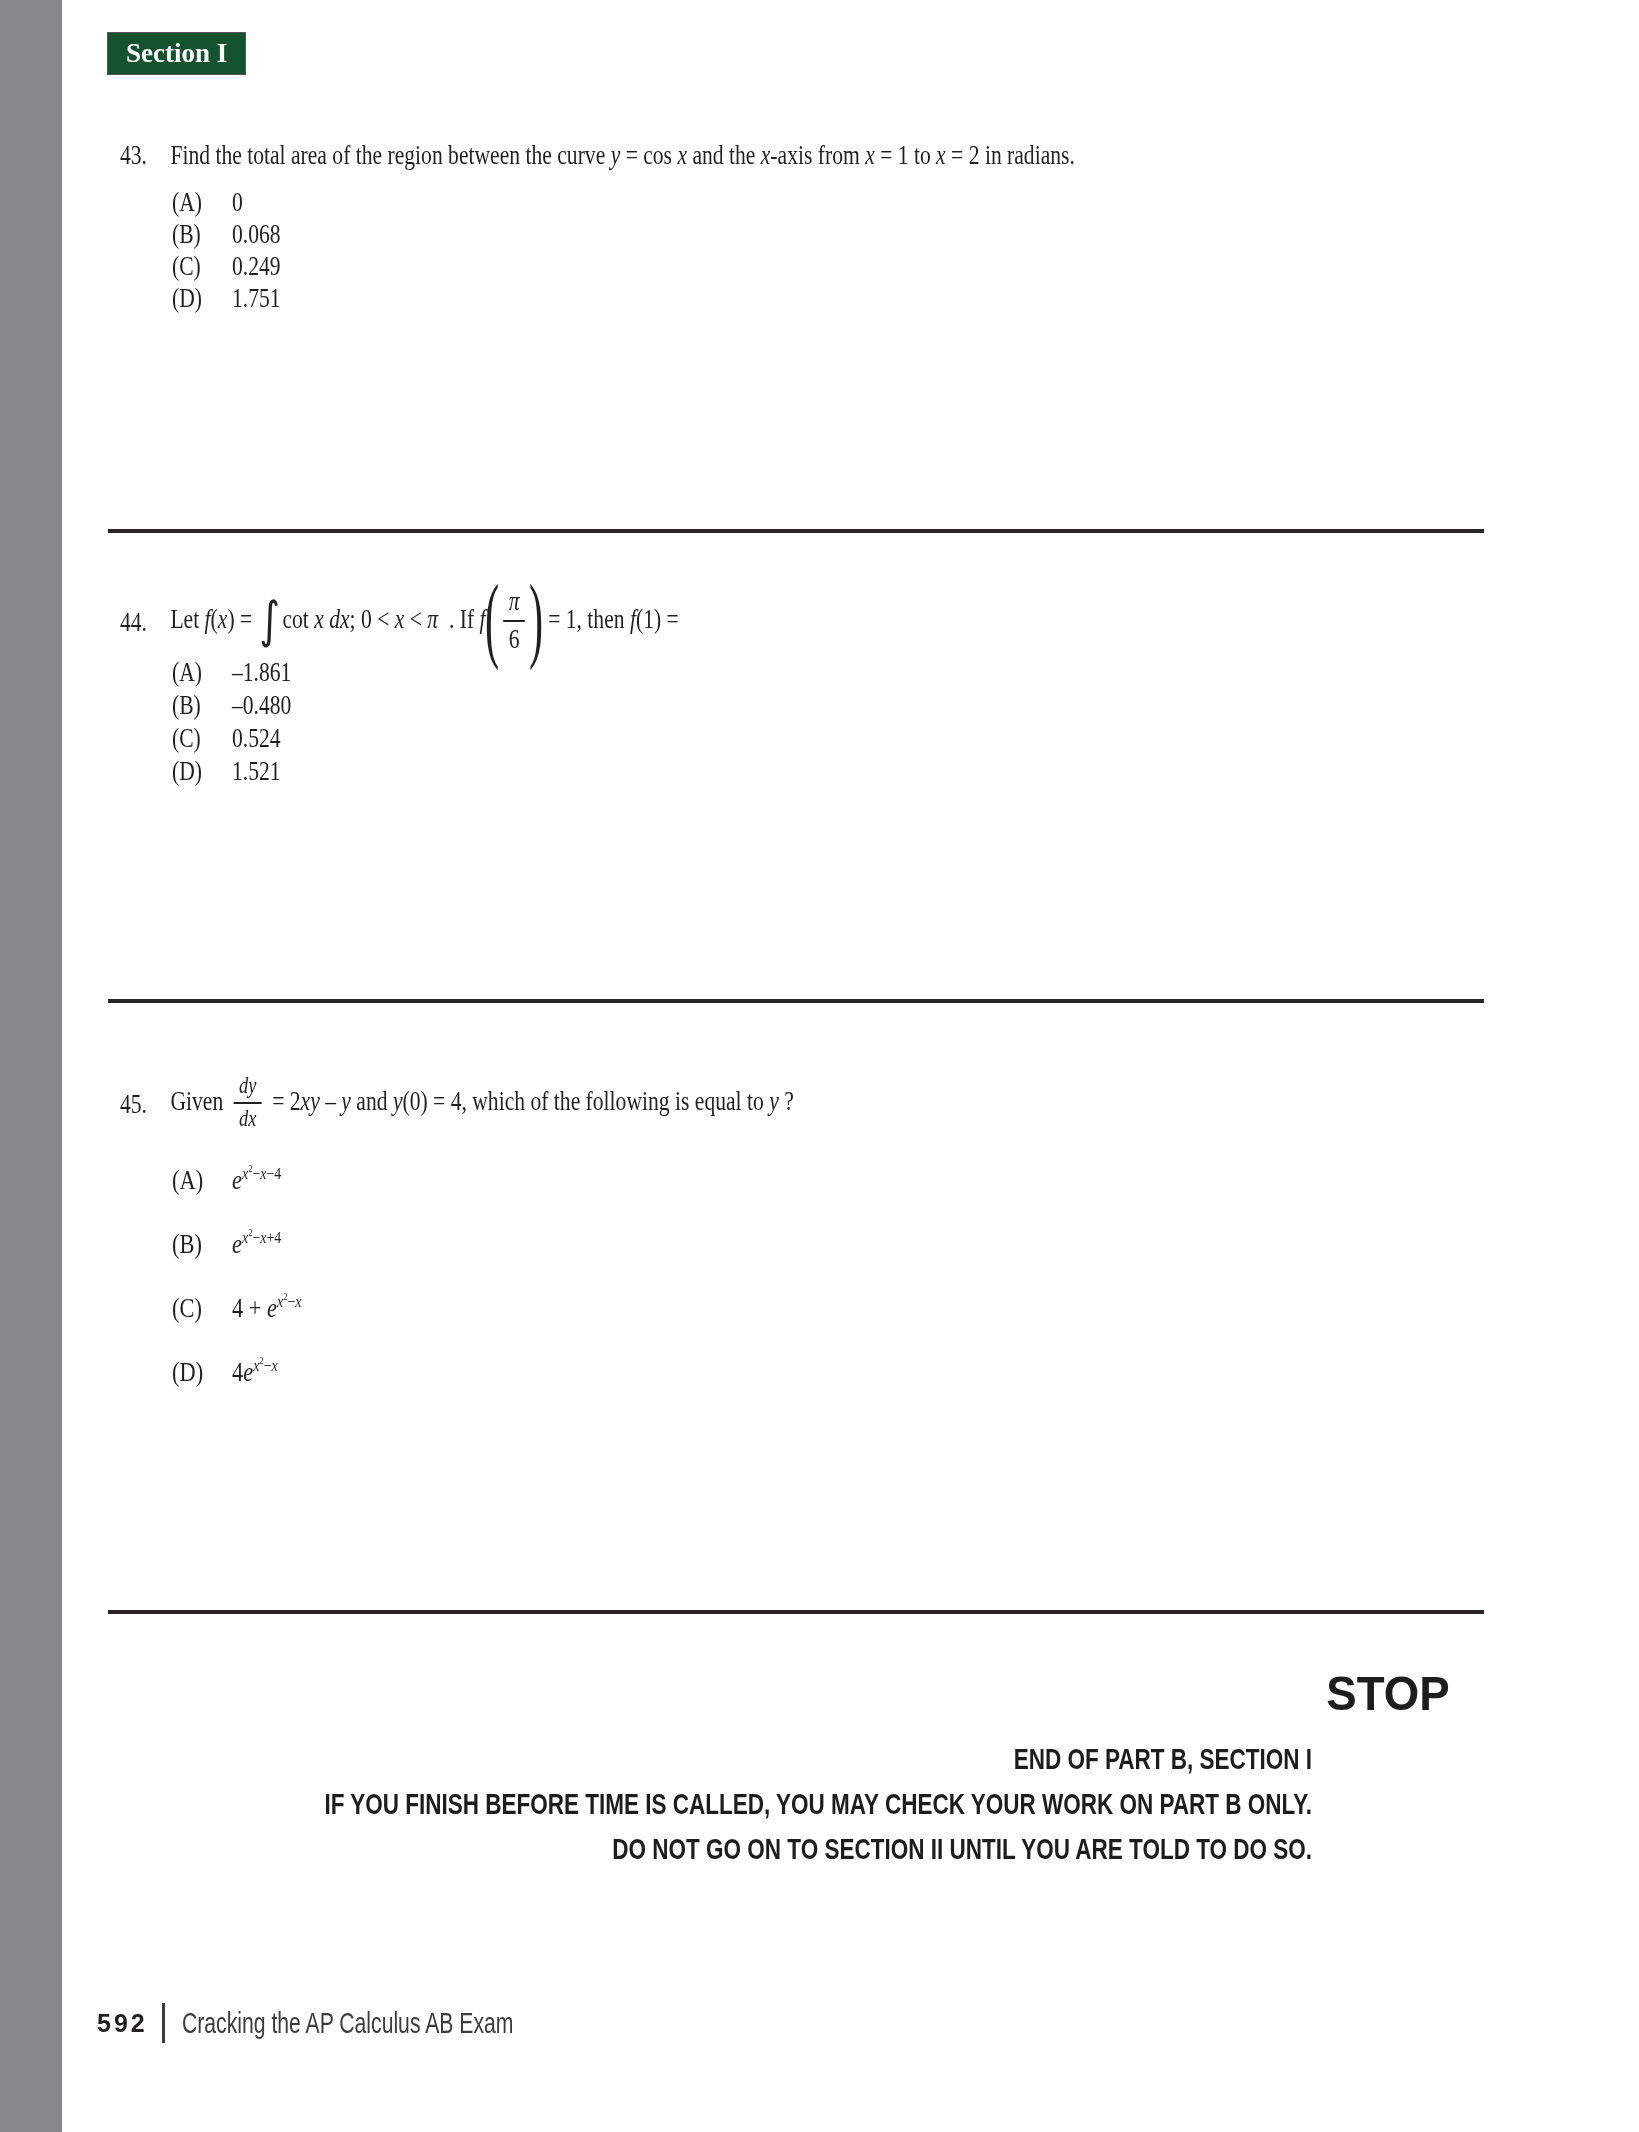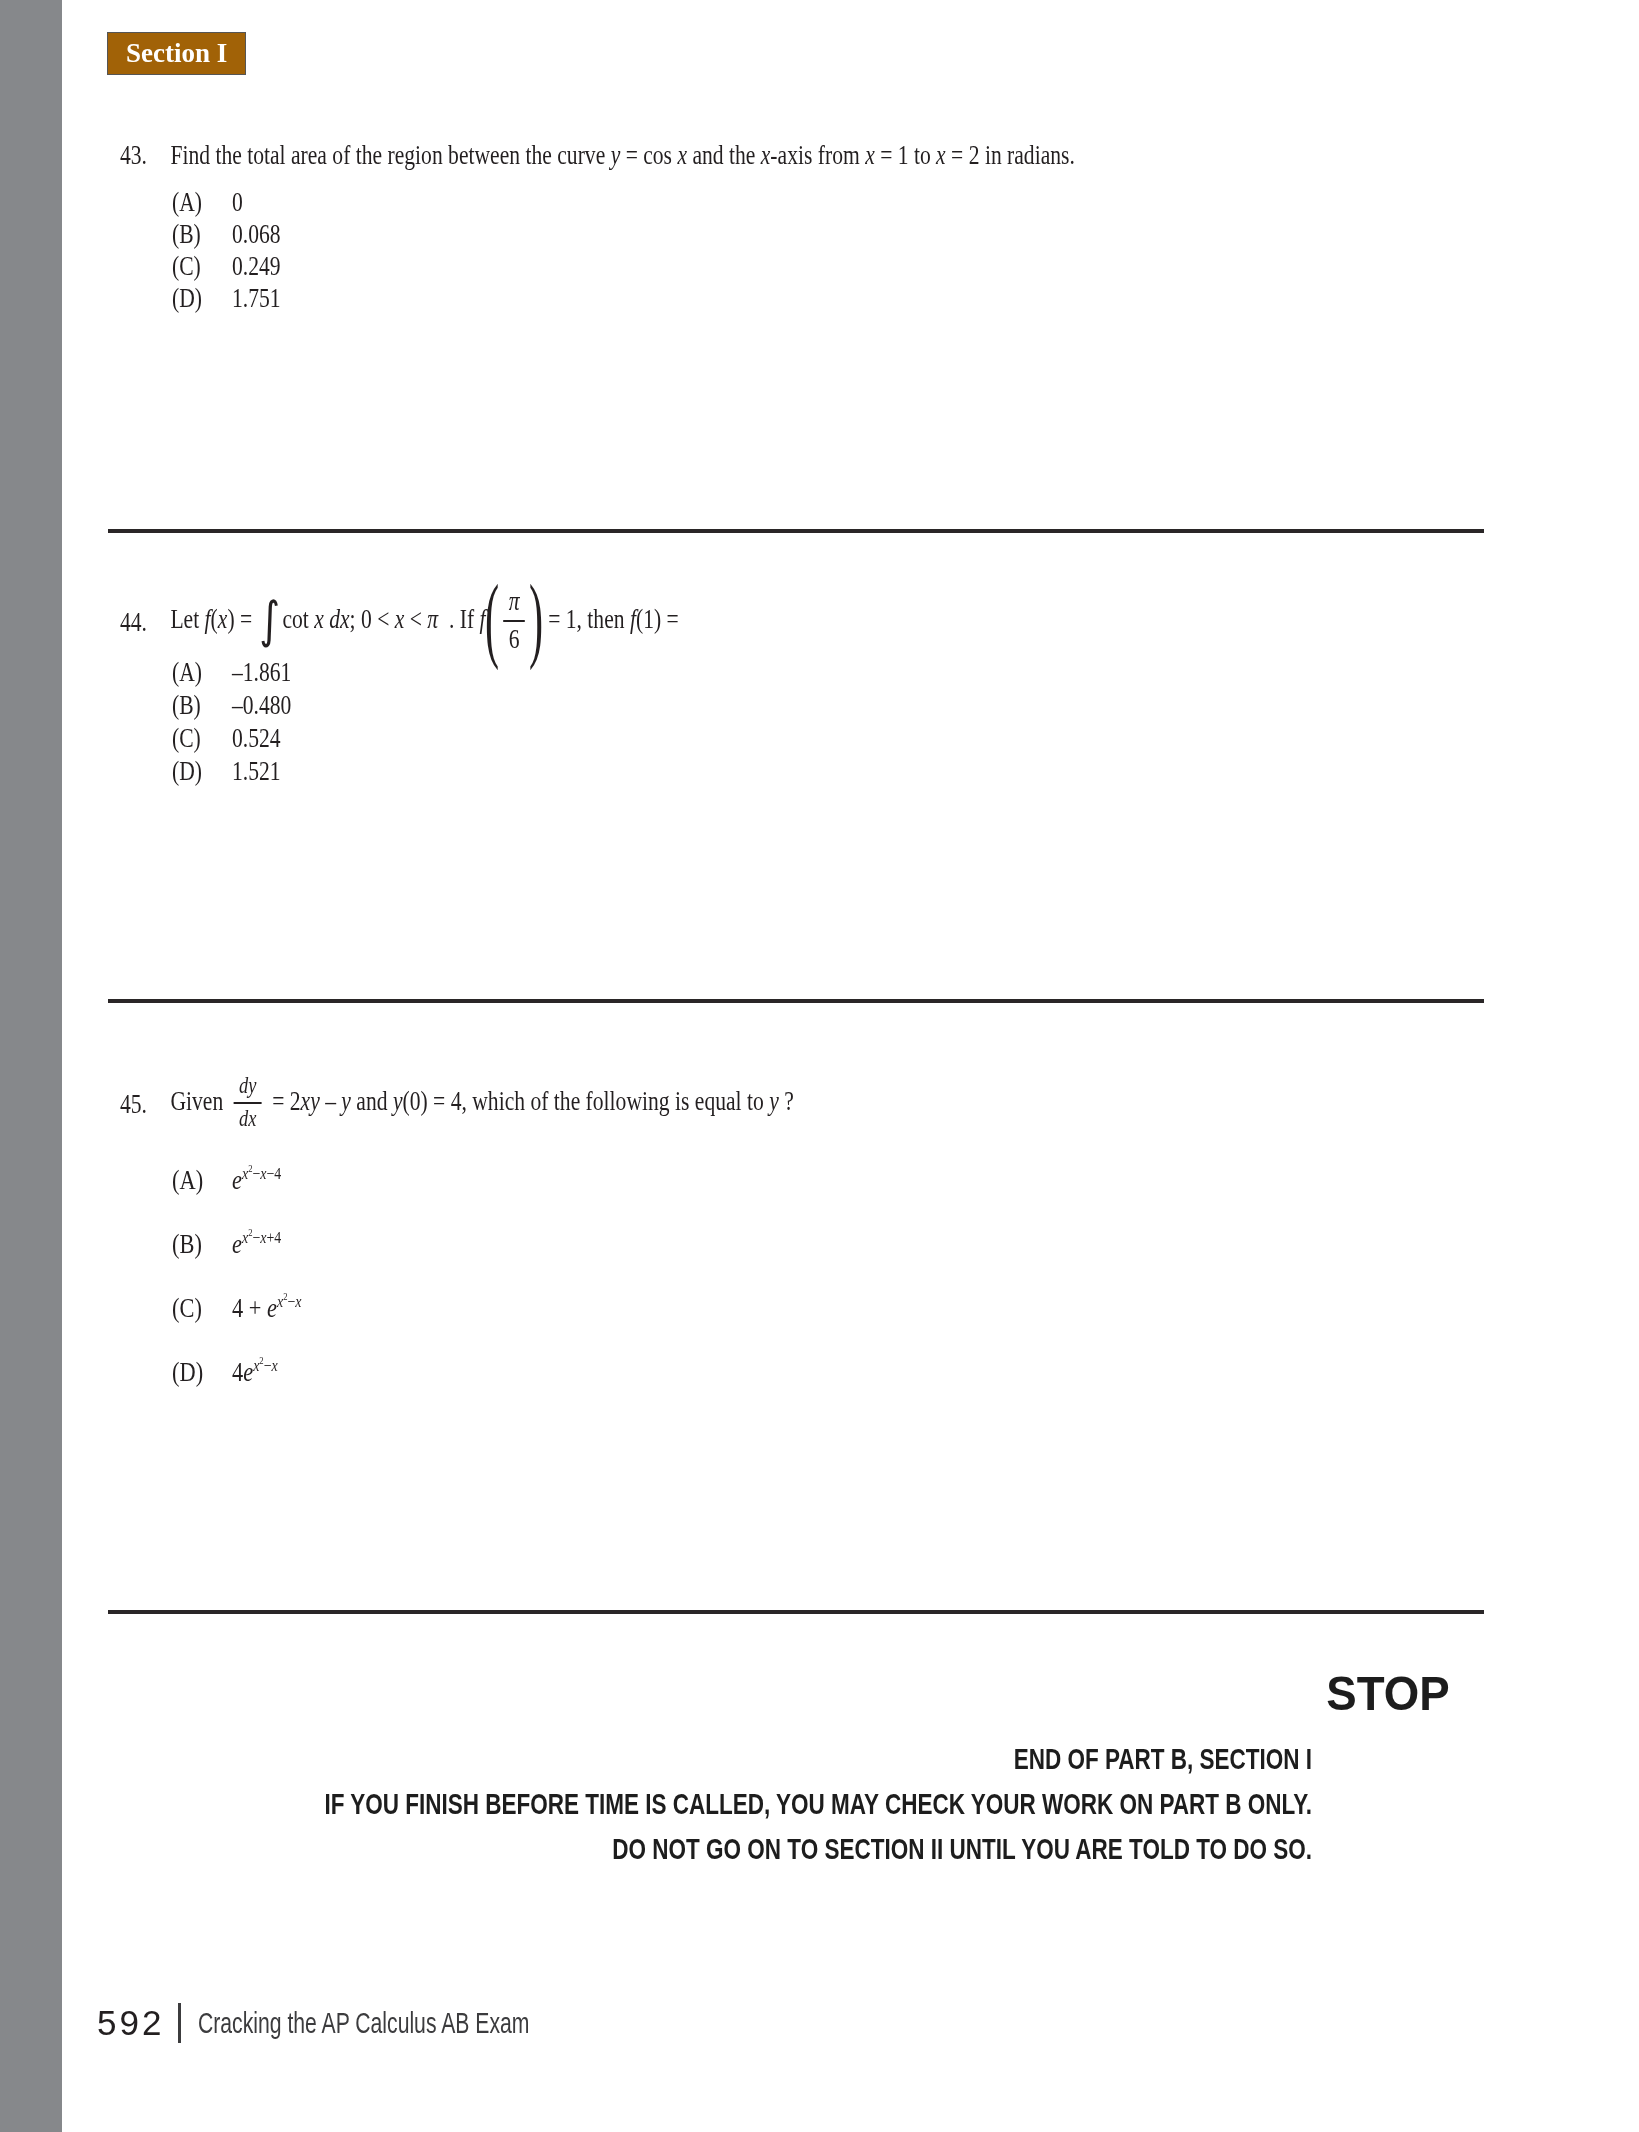--- a/index.html
+++ b/index.html
@@ -2,21 +2,21 @@
 <html><head>
 <meta charset="utf-8">
 <style>
   html,body{margin:0;padding:0;}
   body{
     width:1639px;height:2132px;position:relative;background:#ffffff;
     font-family:"Liberation Serif",serif;color:#231f20;overflow:hidden;
   }
   .sidebar{position:absolute;left:0;top:0;width:62px;height:2132px;background:#86888b;}
   .section-tab{
-    position:absolute;left:108px;top:33px;background:#a16207;color:#ffffff;
+    position:absolute;left:108px;top:33px;background:#14532d;color:#ffffff;
     font-weight:bold;font-size:27px;line-height:29px;padding:6px 18px;
     box-shadow:0 0 0 1px #555;
   }
   .rule{position:absolute;left:108px;width:1376px;height:4px;background:#2a2627;}
   .qrow{
     position:absolute;left:120px;display:flex;align-items:center;
     font-size:27px;white-space:nowrap;
     transform:scaleX(0.8);transform-origin:0 50%;
   }
   .qnum{width:63px;flex:none;}
@@ -51,21 +51,21 @@
   .stop{
     position:absolute;left:108px;top:1670px;width:1376px;text-align:right;
     font-family:"Liberation Sans",sans-serif;font-weight:bold;color:#1d1d1d;
   }
   .stop-title{font-size:48px;line-height:48px;display:block;transform:scaleX(0.95);margin-bottom:18px;}
   .stop-line{font-size:30px;line-height:45px;display:block;transform:scaleX(0.75);white-space:nowrap;}
   .footer{
     position:absolute;left:97px;top:2002px;height:42px;display:flex;align-items:center;
     font-family:"Liberation Sans",sans-serif;
   }
-  .page-num{font-weight:normal;font-size:35px;letter-spacing:3px;color:#231f20;}
+  .page-num{font-weight:bold;font-size:25px;letter-spacing:3px;color:#231f20;}
   .footer-sep{width:3px;height:40px;background:#3c3c3e;margin:0 17px 0 14px;}
   .book-title{
     font-size:29px;color:#3c3c3e;white-space:nowrap;
     transform:scaleX(0.73);transform-origin:0 50%;
   }
 </style>
 </head>
 <body>
 
 <div class="sidebar"></div>

